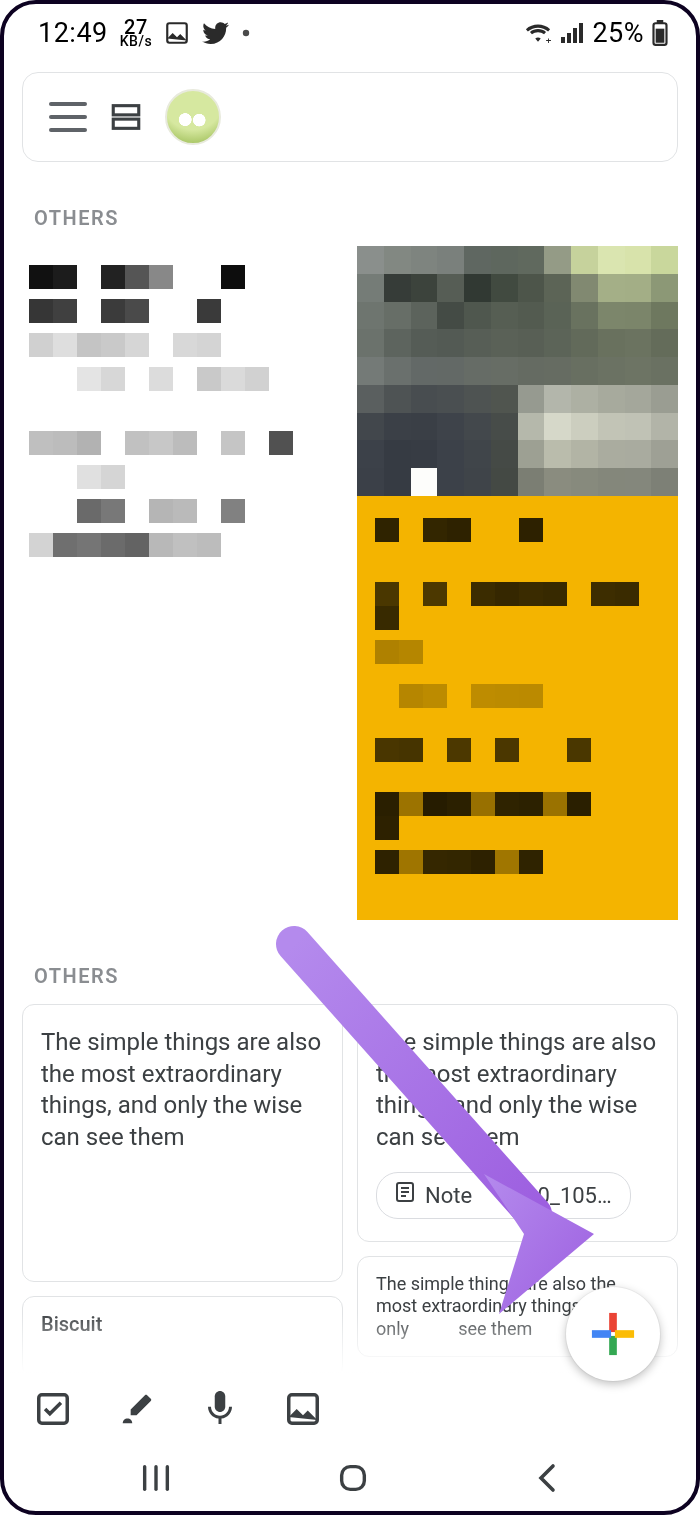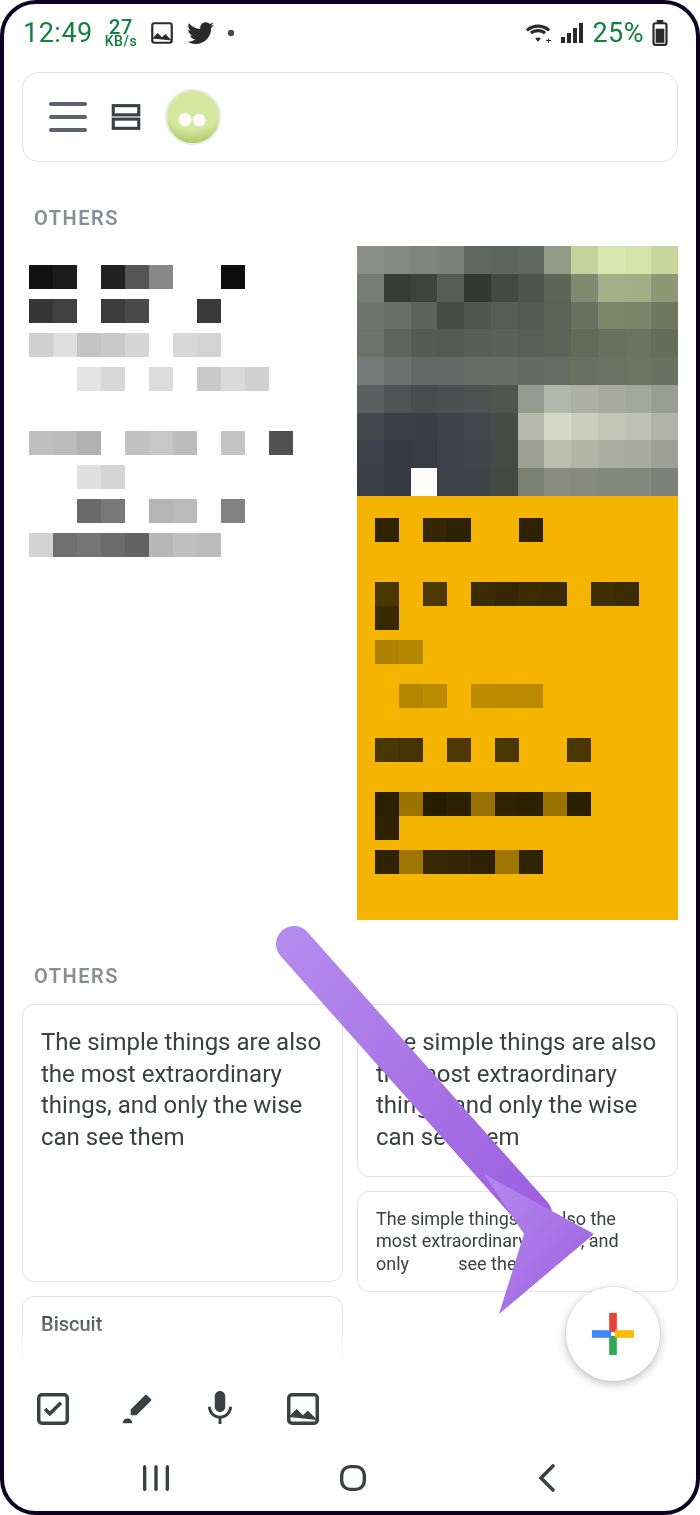--- a/index.html
+++ b/index.html
@@ -19,23 +19,23 @@
     border:4px solid #0d0221;
     border-radius:36px;
     position:relative;
     overflow:hidden;
     color:var(--text);
   }
 
   
   .statusbar{
     display:flex;align-items:center;
-    padding:8px 28px 4px 19px;
+    padding:8px 28px 4px 34px;
     font-size:27px;
-    color:#15803d;
+    color:#000000;
     letter-spacing:.5px;
     height:42px;
   }
   .statusbar .left{display:flex;align-items:center;gap:12px;}
   .sb-icon svg{display:block;}
   .kbps{display:flex;flex-direction:column;line-height:.85;font-size:14px;align-items:center;font-weight:500;}
   .kbps .n{font-size:20px;}
   .statusbar .right{margin-left:auto;display:flex;align-items:center;gap:8px;}
 
   
@@ -488,20 +488,31 @@
     <div class="note" style="min-height:232px">
       <span>The simple things are also the most extraordinary things, and only the wise can see them</span>
     </div>
     <div class="note" style="padding-top:14px;padding-bottom:34px">
       <div class="title">Biscuit</div>
     </div>
   </div>
   <div class="col">
     <div class="note">
       <span>The simple things are also the most extraordinary things, and only the wise can see them</span>
+      <div class="chip">
+        <span>
+          <svg width="20" height="22" viewBox="0 0 20 22" fill="none" stroke="#3c4043" stroke-width="2">
+              <rect x="2" y="2" width="16" height="18" rx="2"></rect>
+              <line x1="6" y1="7" x2="14" y2="7"></line>
+              <line x1="6" y1="11" x2="14" y2="11"></line>
+              <line x1="6" y1="15" x2="11" y2="15"></line>
+            </svg>
+        </span>
+        <span><span>Note</span>&nbsp;&nbsp;&nbsp;&nbsp;&nbsp;&nbsp;&nbsp;&nbsp;&nbsp;&nbsp;&nbsp;&nbsp;<span>0_105…</span></span>
+      </div>
     </div>
     <div class="note tight">
       <span><span>The simple things are also the most extraordinary things, and only</span>&nbsp;&nbsp;&nbsp;&nbsp;&nbsp;&nbsp;&nbsp;&nbsp;&nbsp;&nbsp;&nbsp;<span>see them</span></span>
     </div>
   </div>
 </div>
 
 <svg class="arrow-svg" viewBox="0 0 400 420">
   <defs>
     <linearGradient id="ag" x1="0" y1="0" x2="1" y2="1">

